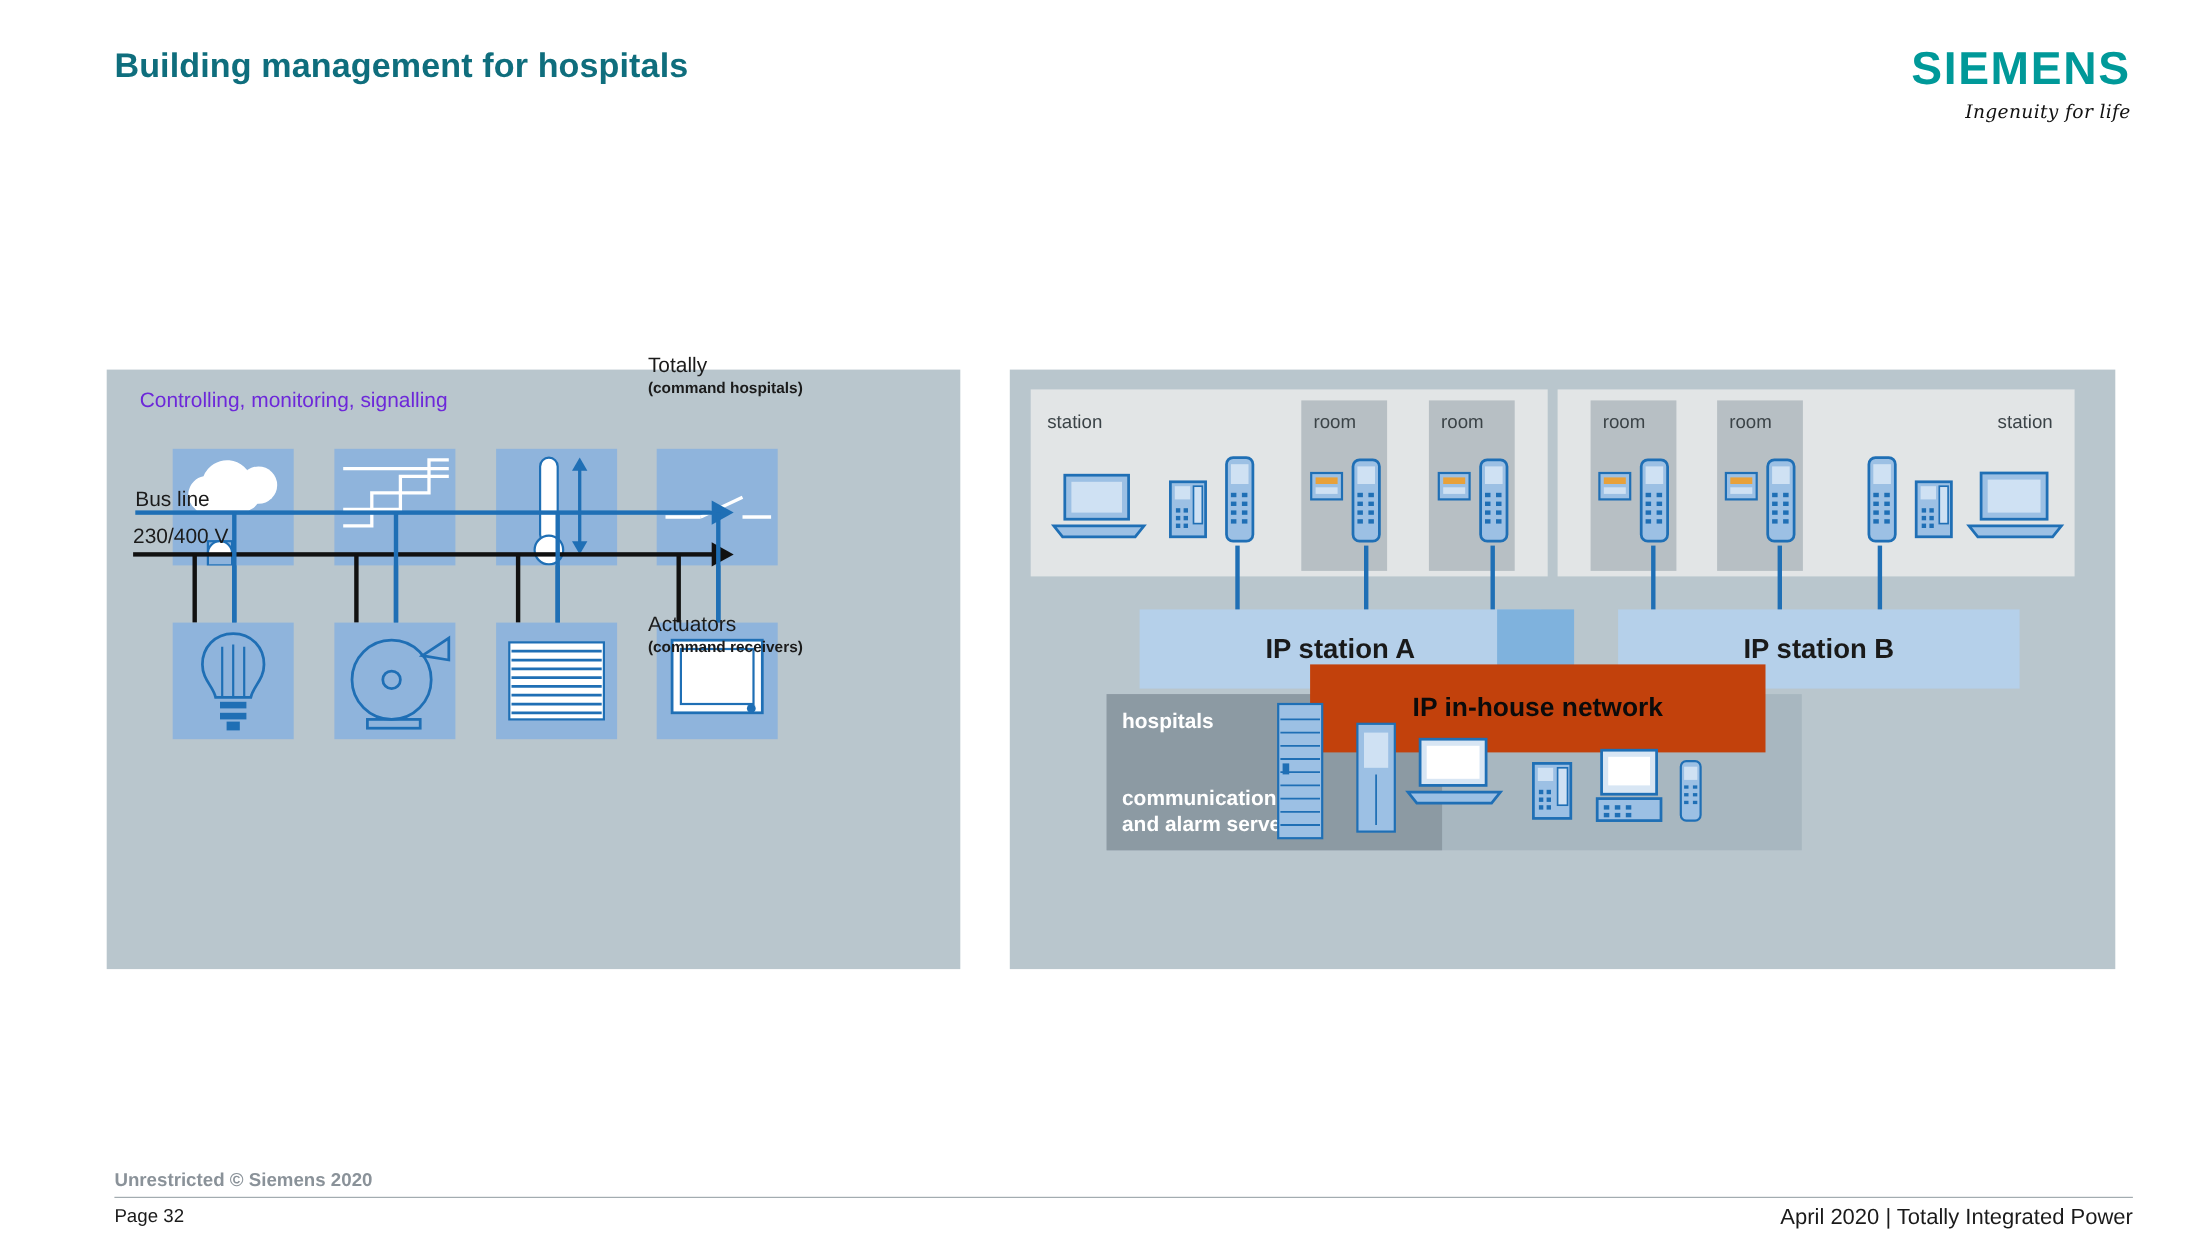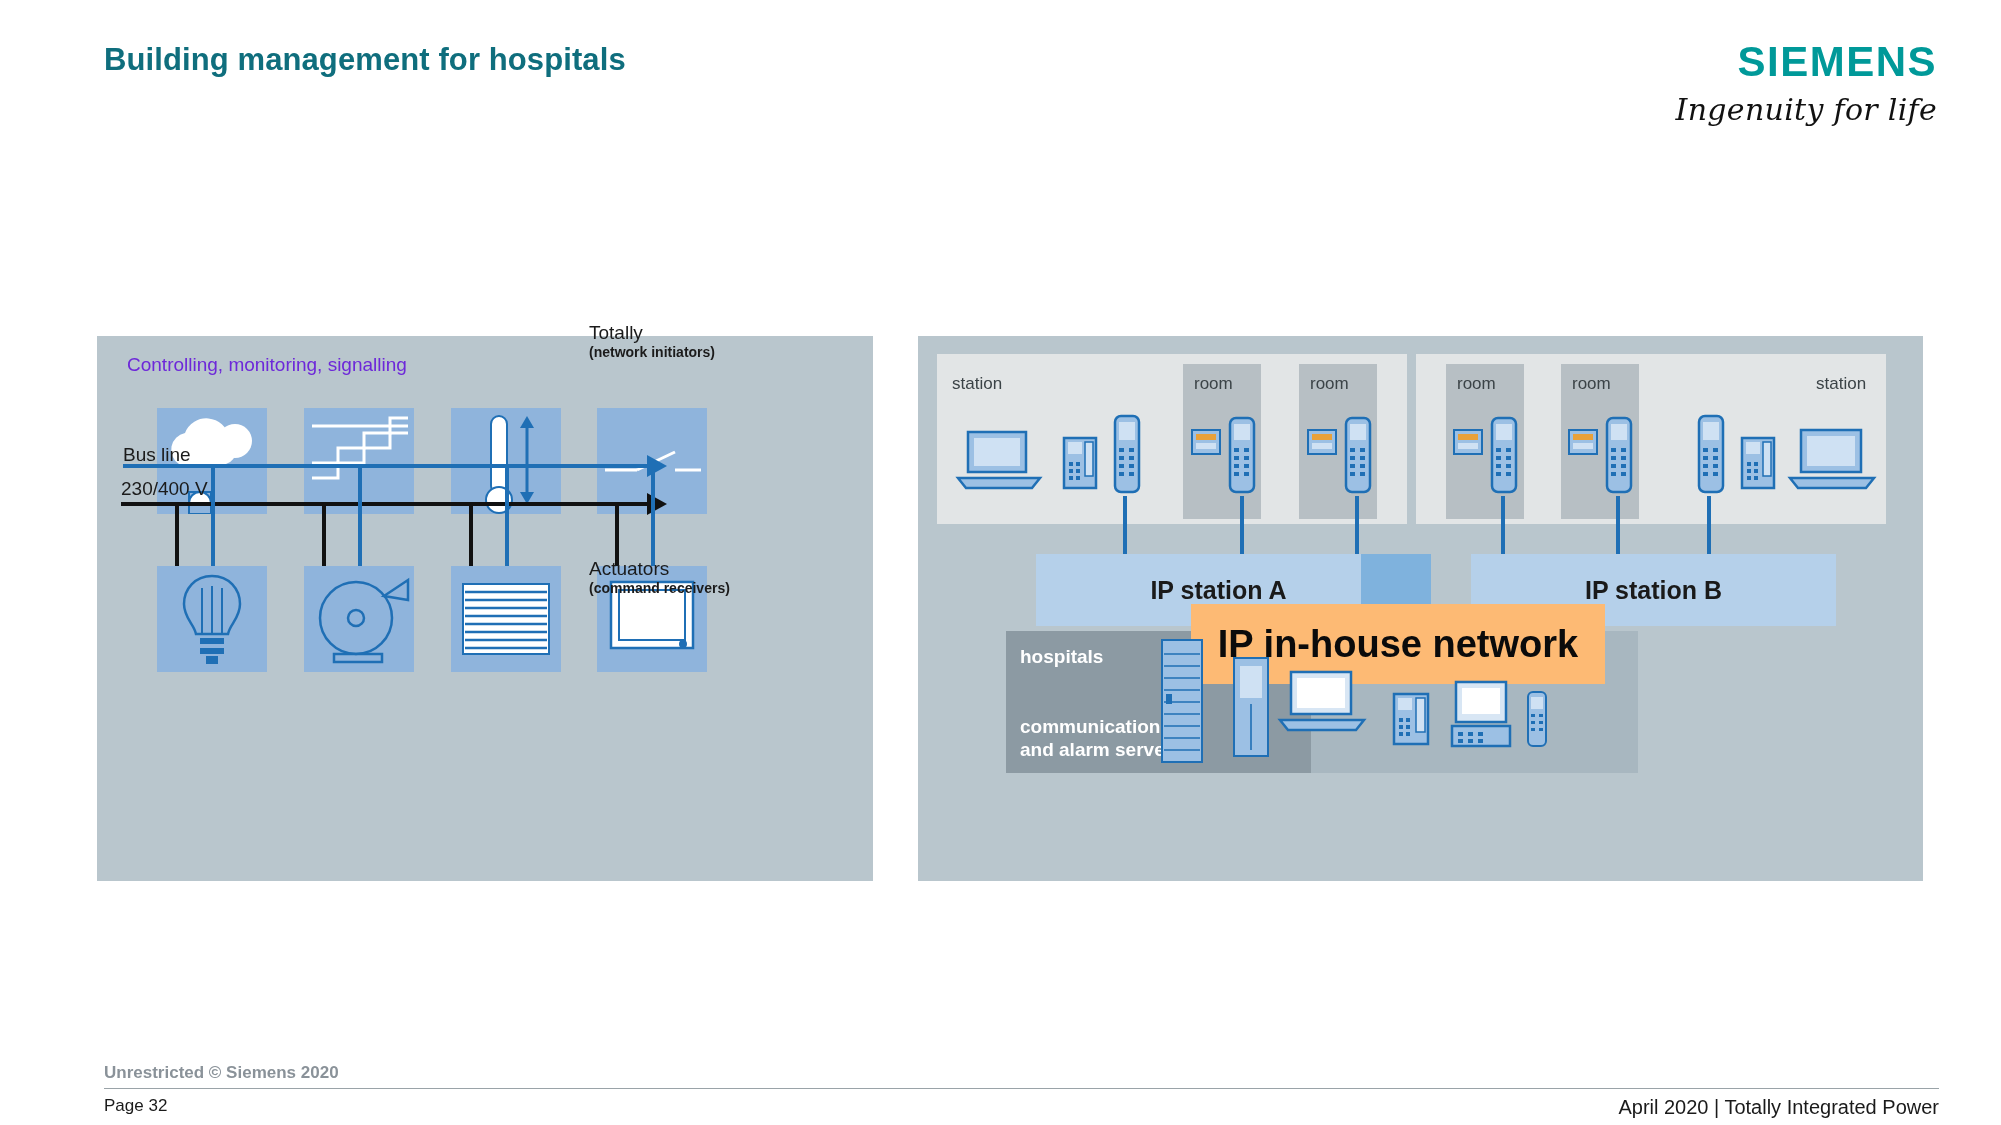--- a/index.html
+++ b/index.html
@@ -33,21 +33,21 @@
   }
   .siemens-word {
     font-size: 42px;
     font-weight: bold;
     color: #009999;
     letter-spacing: 1.5px;
     font-family: "Liberation Sans", sans-serif;
   }
   .siemens-claim {
     margin-top: 6px;
-    font-size: 30px;
+    font-size: 17px;
     color: #111111;
     font-family: "DejaVu Serif", serif;
     font-style: italic;
     letter-spacing: 0.3px;
   }
 
   
   .footer-rule {
     position: absolute;
     left: 104px;
@@ -170,25 +170,25 @@
     display: flex;
     align-items: center;
     justify-content: center;
     font-size: 25px;
     font-weight: bold;
     color: #1a1a1a;
     margin-left: 40px;
   }
   .ip-net {
     position: absolute;
-    background: #fdba74;
+    background: #c2410c;
     display: flex;
     align-items: center;
     justify-content: center;
-    font-size: 38px;
+    font-size: 24px;
     font-weight: bold;
     color: #0b0b0b;
   }
   .tech-box {
     position: absolute;
     background: #8c9aa3;
   }
   .tech-text {
     position: absolute;
     font-size: 19px;
@@ -322,21 +322,21 @@
   <div class="dev-box" style="left:500px; top:230px; width:110px; height:106px;">
     <svg width="110" height="106" viewBox="0 0 110 106">
       <rect x="14" y="16" width="82" height="66" fill="#ffffff" stroke="#1f6fb5" stroke-width="2.5"></rect>
       <rect x="22" y="24" width="66" height="50" fill="none" stroke="#1f6fb5" stroke-width="2"></rect>
       <circle cx="86" cy="78" r="4" fill="#1f6fb5"></circle>
     </svg>
   </div>
 
   <div class="side-label" style="left:492px; top:-14px;">
     <span>Totally</span>
-    <span class="sub">(network initiators)</span>
+    <span class="sub">(command hospitals)</span>
   </div>
   <div class="side-label" style="left:492px; top:222px;">
     <span>Actuators</span>
     <span class="sub">(command receivers)</span>
   </div>
 </div>
 
 <div class="panel-right">
 
   <div class="station-band" style="left:19px; top:18px; width:470px; height:170px;"></div>

